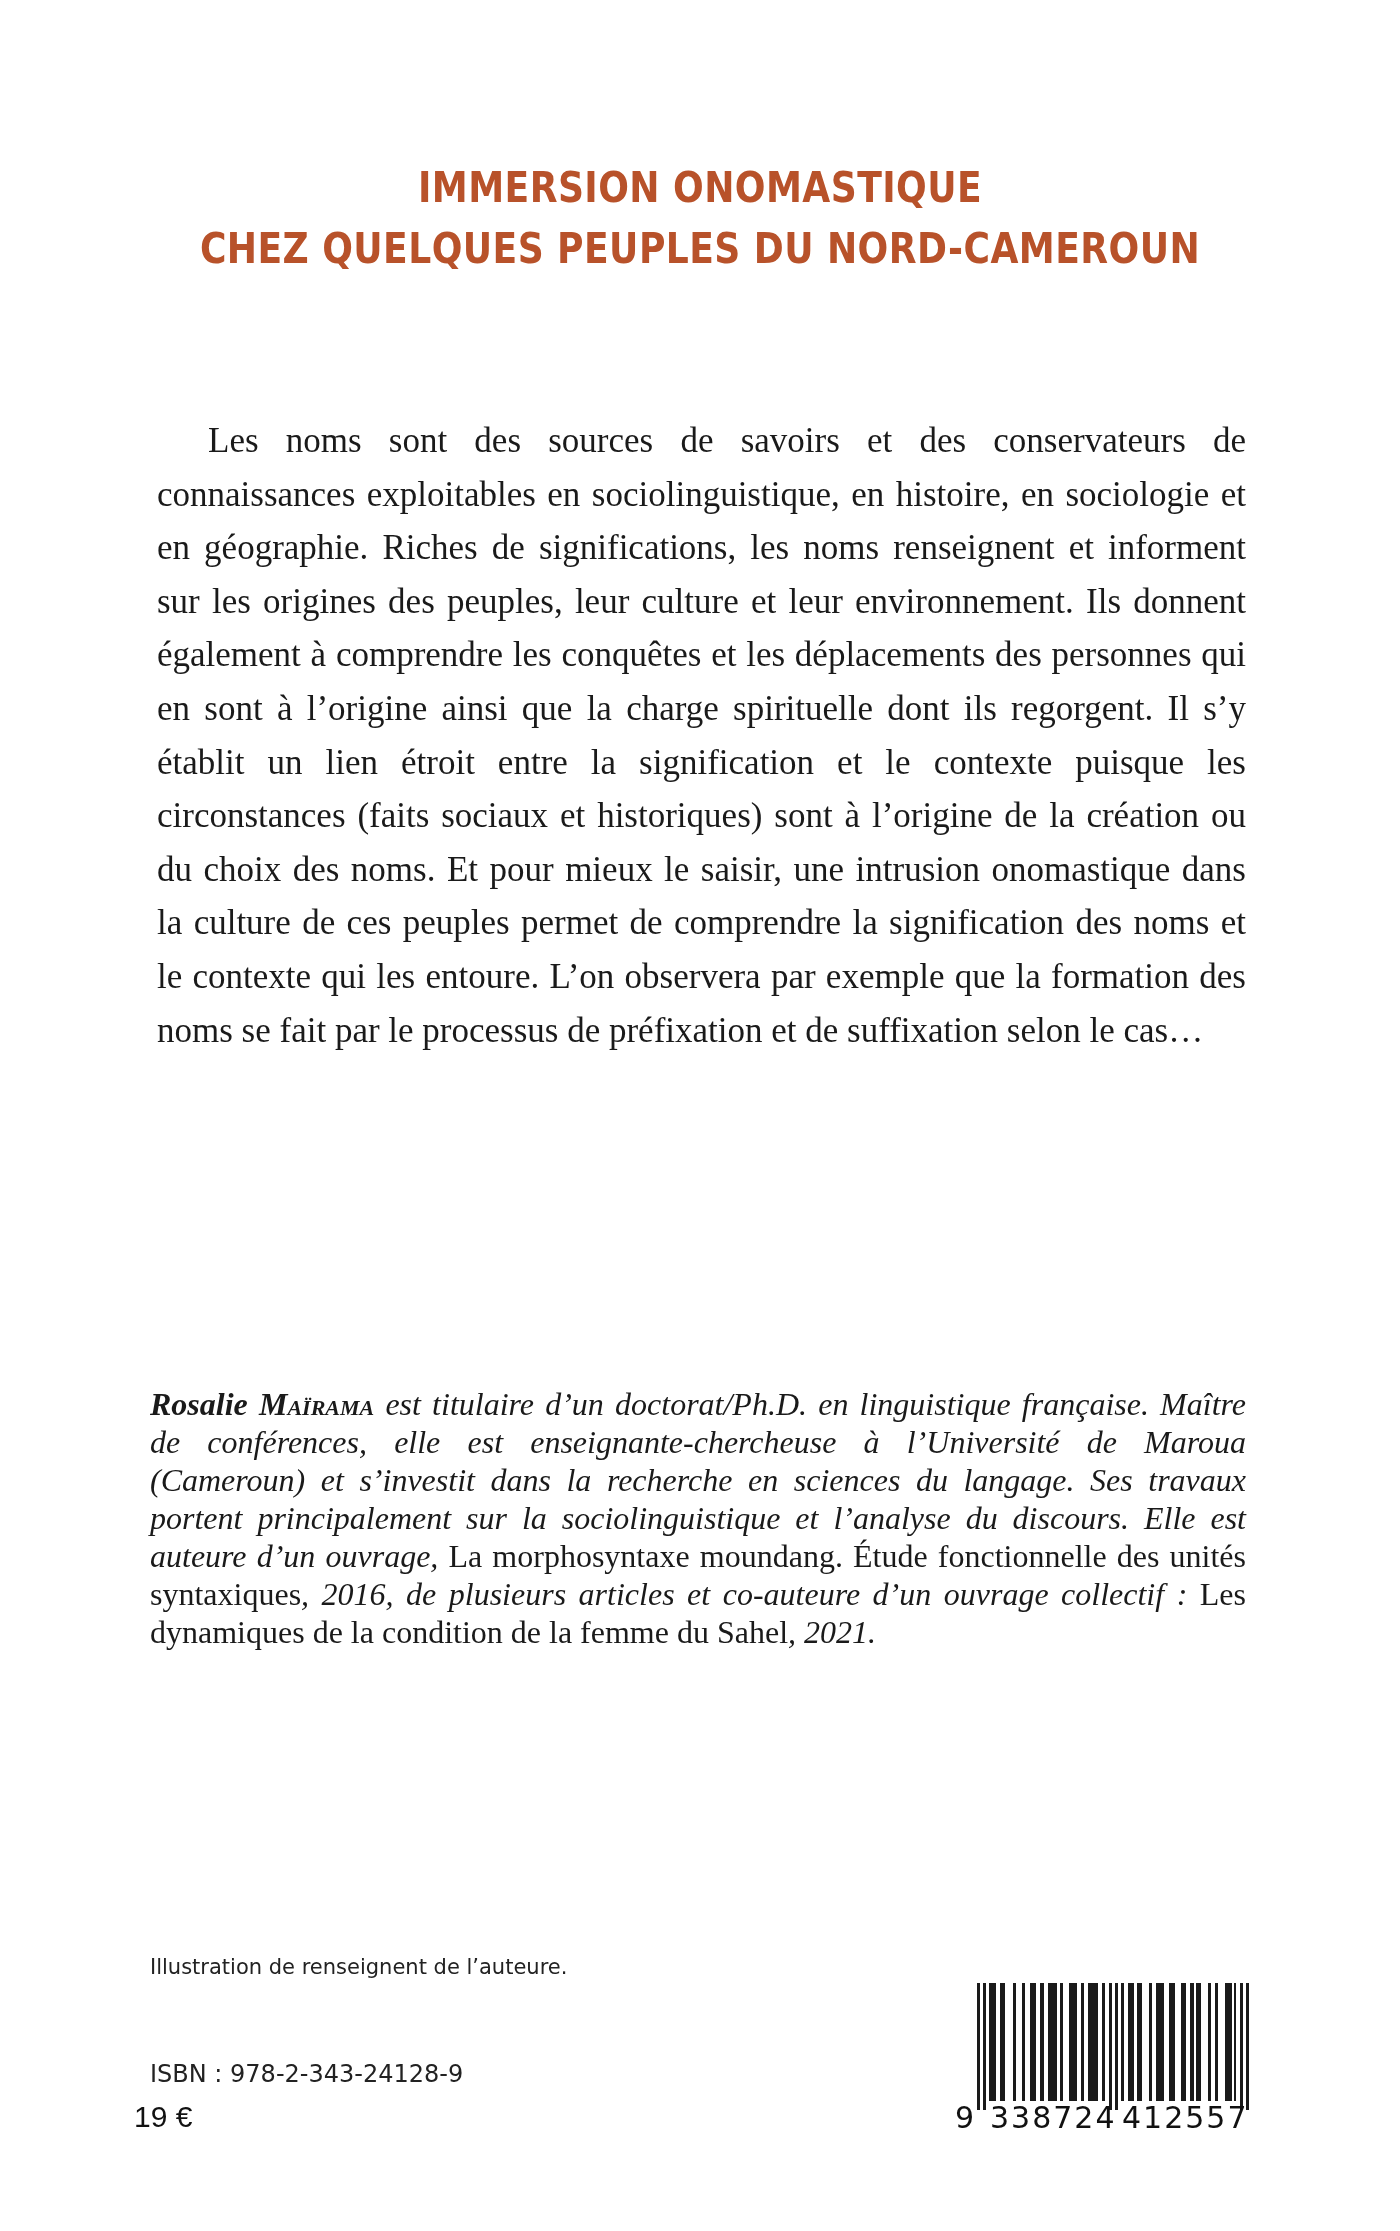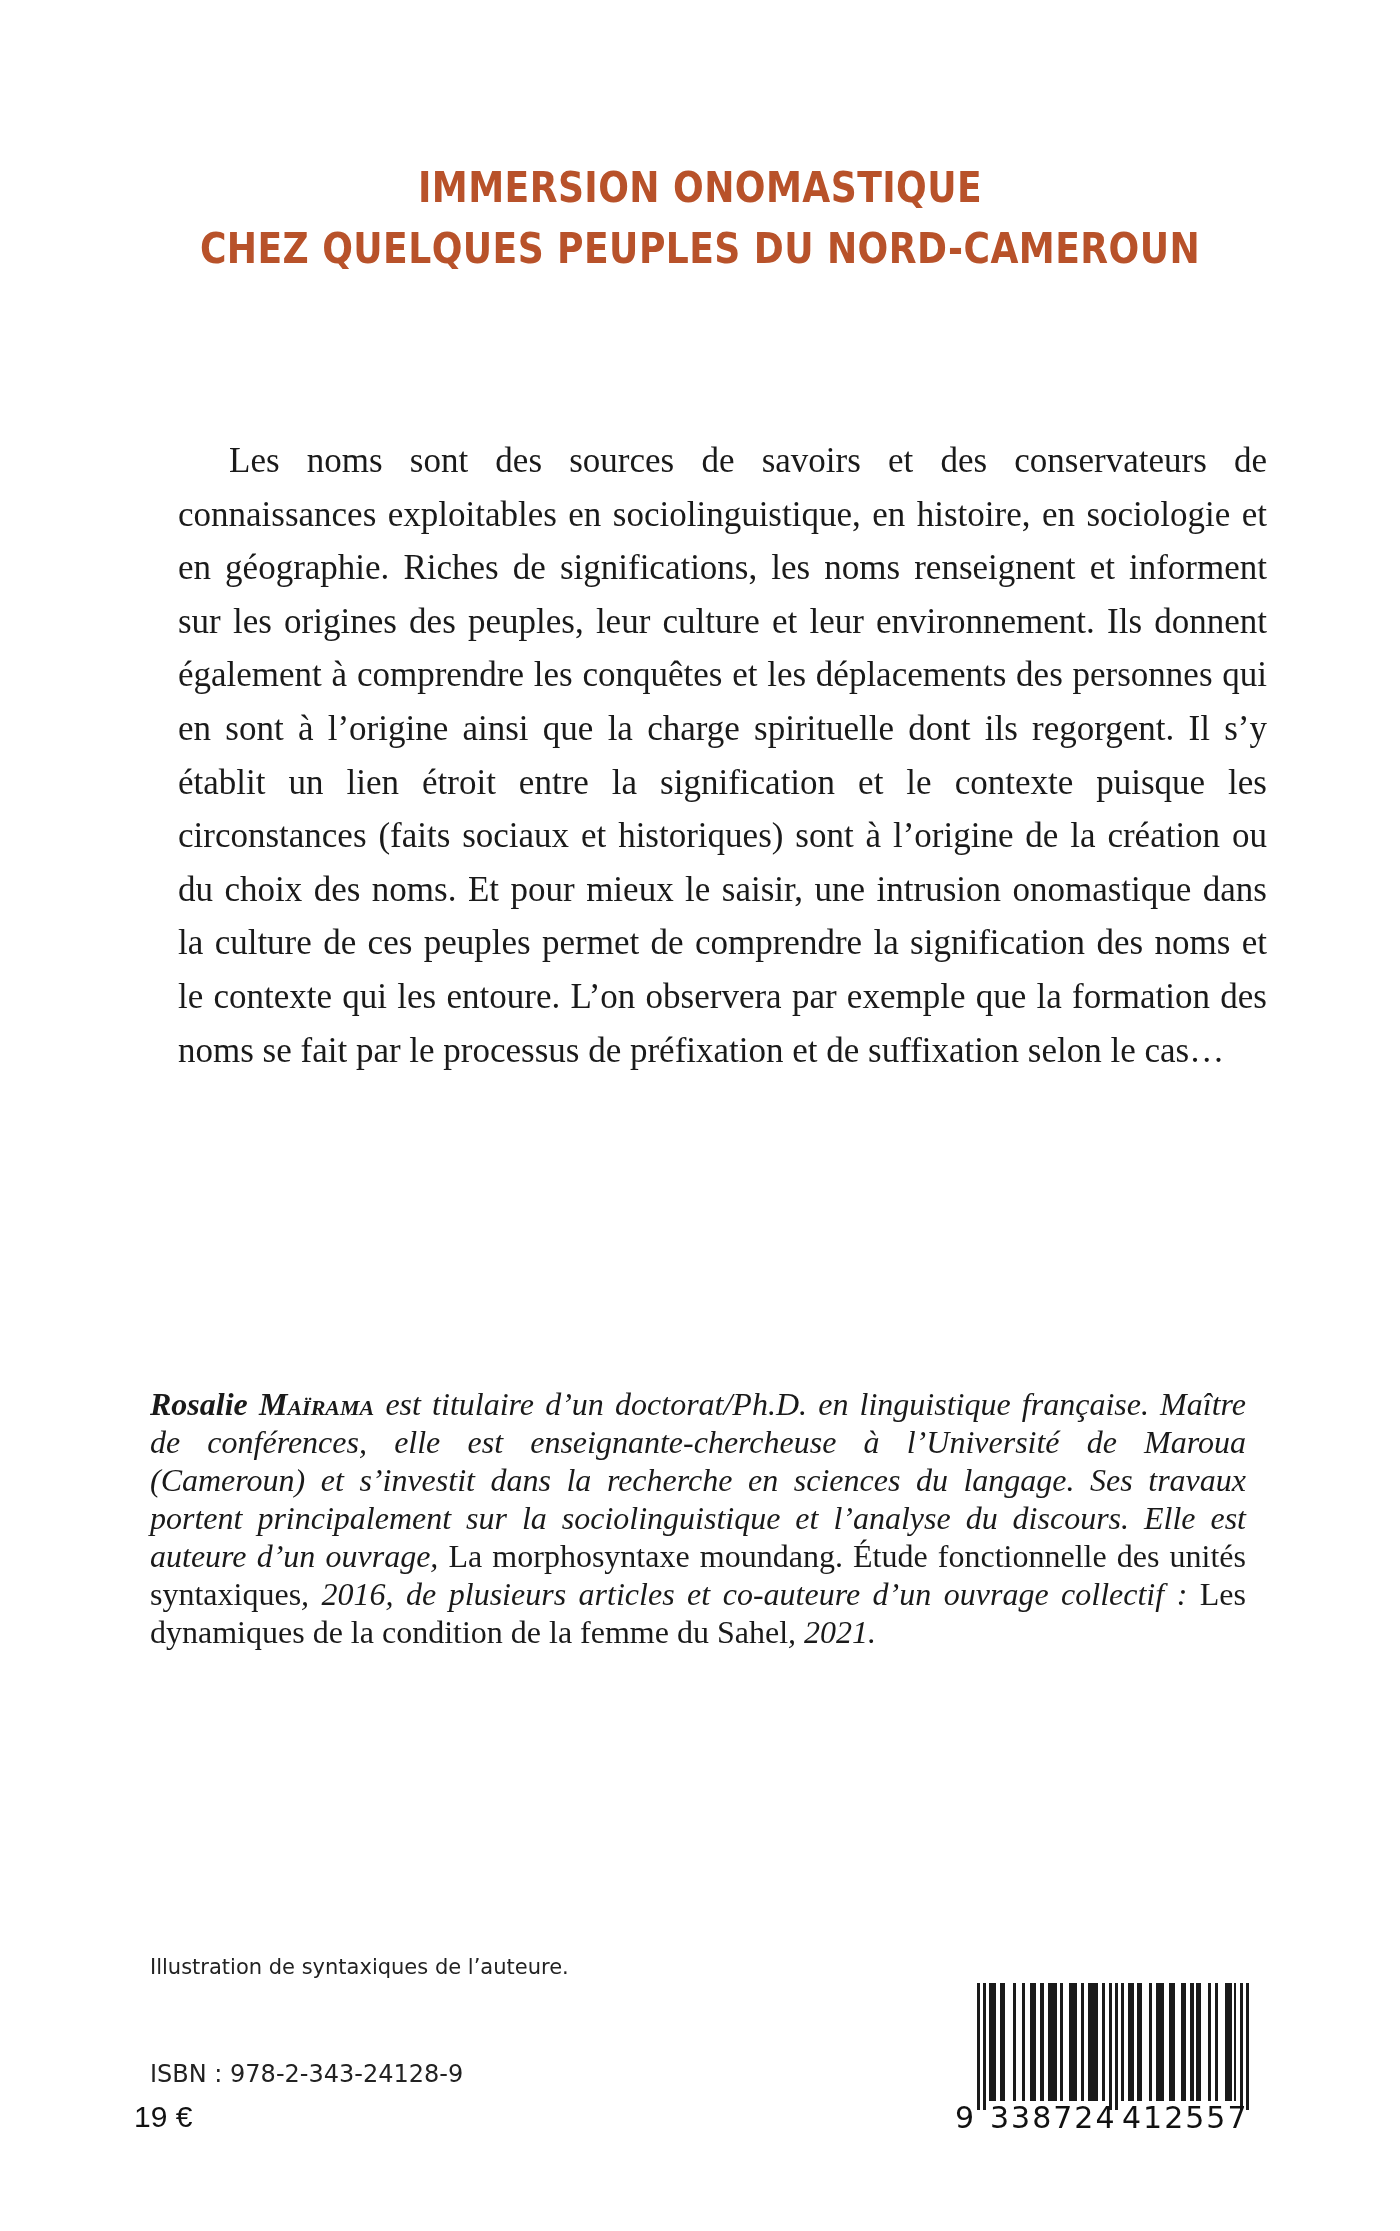--- a/index.html
+++ b/index.html
@@ -11,21 +11,21 @@
   }
   .title.l1 { top: 163px; }
   .title.l2 { top: 224px; }
   .body-text {
     position: absolute; left: 157px; width: 1089px;
     font-family: "Liberation Serif", serif; font-size: 35px; line-height: 53.6px;
     text-align: justify; color: #1a1a1a;
   }
   .body-text p { margin: 0; text-indent: 51px; }
   .body-text p + p { margin-top: 8px; }
-  #desc { top: 434px; margin-left: 21px; }
+  #desc { top: 414px; }
   .bio {
     position: absolute; left: 150px; width: 1096px; top: 1385px;
     font-family: "Liberation Serif", serif; font-size: 32px; line-height: 38px;
     text-align: justify; color: #1a1a1a; font-style: italic;
   }
   .bio .name { font-weight: bold; }
   .bio .sc { font-variant: small-caps; font-style: italic; }
   .bio .up { font-style: normal; }
   .credit {
     position: absolute; left: 150px; top: 1955px;
@@ -51,21 +51,21 @@
 
 <div class="title l1">IMMERSION ONOMASTIQUE</div>
 <div class="title l2">CHEZ QUELQUES PEUPLES DU NORD-CAMEROUN</div>
 
 <div class="body-text" id="desc">
   <p>Les noms sont des sources de savoirs et des conservateurs de connaissances exploitables en sociolinguistique, en histoire, en sociologie et en géographie. Riches de significations, les noms renseignent et informent sur les origines des peuples, leur culture et leur environnement. Ils donnent également à comprendre les conquêtes et les déplacements des personnes qui en sont à l’origine ainsi que la charge spirituelle dont ils regorgent. Il s’y établit un lien étroit entre la signification et le contexte puisque les circonstances (faits sociaux et historiques) sont à l’origine de la création ou du choix des noms. Et pour mieux le saisir, une intrusion onomastique dans la culture de ces peuples permet de comprendre la signification des noms et le contexte qui les entoure. L’on observera par exemple que la formation des noms se fait par le processus de préfixation et de suffixation selon le cas…</p>
 </div>
 
 <div class="bio"><span class="name">Rosalie</span> <span class="name sc">Maïrama</span><span> est titulaire d’un doctorat/Ph.D. en linguistique française. Maître de conférences, elle est enseignante-chercheuse à l’Université de Maroua (Cameroun) et s’investit dans la recherche en sciences du langage. Ses travaux portent principalement sur la sociolinguistique et l’analyse du discours. Elle est auteure d’un ouvrage, </span><span class="up">La morphosyntaxe moundang. Étude fonctionnelle des unités syntaxiques</span><span>, 2016, de plusieurs articles et co-auteure d’un ouvrage collectif : </span><span class="up">Les dynamiques de la condition de la femme du Sahel</span><span>, 2021.</span></div>
 
-<div class="credit">Illustration de syntaxiques de l’auteure.</div>
+<div class="credit">Illustration de renseignent de l’auteure.</div>
 <div class="isbn">ISBN : 978-2-343-24128-9</div>
 <div class="price">19 €</div>
 
 <div class="barcode">
   <svg width="300" height="135" viewBox="0 0 300 135" xmlns="http://www.w3.org/2000/svg">
     <g fill="#1a1a1a">
       <rect x="27" y="8" width="3" height="130"></rect>
       <rect x="33" y="8" width="3" height="130"></rect>
       <rect x="39" y="8" width="7" height="118"></rect>
       <rect x="50" y="8" width="5" height="118"></rect>

